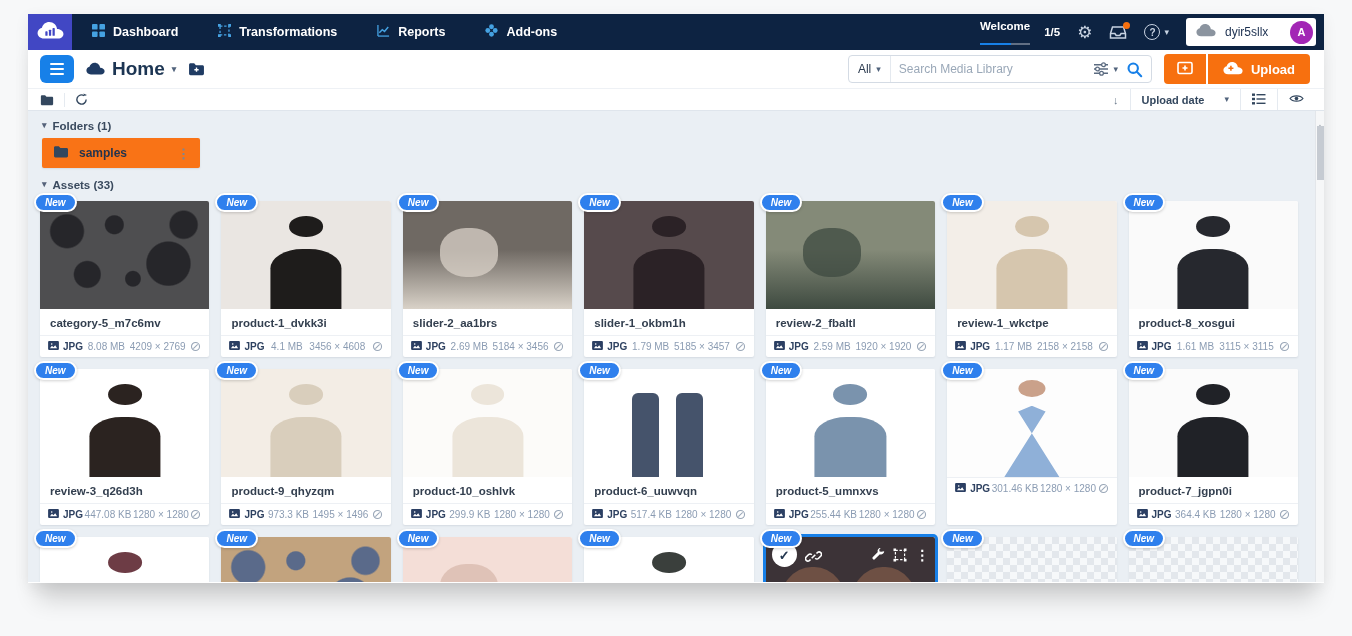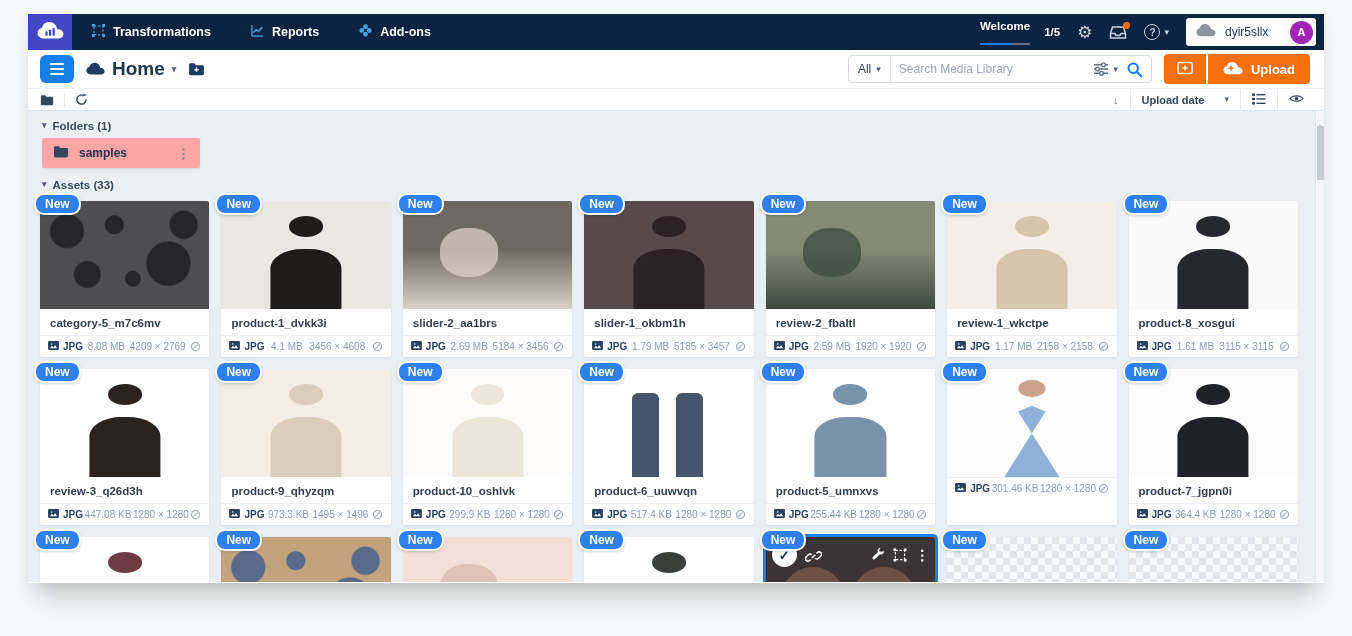--- a/index.html
+++ b/index.html
@@ -73,34 +73,34 @@
   .sortlabel { font-weight:bold; color:#33475e; }
   .tb-pad-scroll { width:9px; height:100%; }
 
   
   .content { position:relative; height:471px; background:#eaeff4; overflow:hidden;
     padding:0 26px 0 12px; }
   .sec-header { display:flex; align-items:center; gap:6px; font-size:11.5px; font-weight:bold;
     color:#3a4a5e; margin:8px 0 0 2px; height:13px; cursor:pointer; }
   .i-caret-sec { font-size:9px; color:#55637a; line-height:1; }
   .i-caret-sec::before { content:"▾"; }
-  .folder-card { width:158px; height:30px; background:#fca5a5; border-radius:2px; margin:6px 0 0 2px;
+  .folder-card { width:158px; height:30px; background:#f97316; border-radius:2px; margin:6px 0 0 2px;
     display:flex; align-items:center; gap:10px; padding:0 6px 0 11px;
     box-shadow:0 1px 2px rgba(20,40,70,.10); cursor:pointer; }
   .folder-name { flex:1; font-size:12px; font-weight:bold; color:#24344d; }
   .i-kebab::before { content:"⋮"; font-size:13px; color:#7a8796; font-weight:bold; }
   .kebab-btn { border:none; background:none; cursor:pointer; padding:2px 4px; }
 
   .grid { display:grid; grid-template-columns:repeat(7,1fr); gap:12px; margin-top:10px; }
   .card { position:relative; background:#fff; border-radius:2px;
     box-shadow:0 1px 2px rgba(20,40,70,.10); cursor:pointer; }
   .card.selected { box-shadow:0 0 0 3px #1780e8, 0 1px 2px rgba(20,40,70,.10); }
   .badge { position:absolute; top:-8px; left:-6px; z-index:3; background:#2f80ed; color:#fff;
-    font-size:12px; font-weight:bold; padding:2px 9px; border-radius:10px; border:2px solid #fff;
-    box-shadow:0 1px 3px rgba(0,0,0,.18); }
+    font-size:10px; font-weight:bold; padding:2px 9px; border-radius:10px; border:2px solid #fff;
+    box-shadow:0 1px 3px rgba(0,0,0,.18);font-style:italic; }
   .thumb { height:108px; background:var(--bg,#ddd); position:relative; overflow:hidden;
     border-radius:2px 2px 0 0; }
   .fig { position:absolute; inset:0; }
   .k-person .fig::before { content:""; position:absolute; left:50%; top:14%; width:20%; height:19%;
     transform:translateX(-50%); background:var(--fg); border-radius:50%; }
   .k-person .fig::after { content:""; position:absolute; left:50%; bottom:0; width:42%; height:56%;
     transform:translateX(-50%); background:var(--fg); border-radius:45% 45% 4px 4px / 32% 32% 0 0; }
   .k-flat .fig { background-image:
     radial-gradient(circle at 16% 28%, var(--fg) 0 10%, transparent 11%),
     radial-gradient(circle at 44% 22%, var(--fg) 0 7%, transparent 8%),
@@ -158,20 +158,31 @@
           <rect x="7.4" y="9.2" width="2" height="4" rx=".6" fill="#4147c4"></rect>
           <rect x="10.6" y="7.7" width="2" height="5.5" rx=".6" fill="#4147c4"></rect>
           <rect x="13.8" y="6.2" width="2" height="7" rx=".6" fill="#4147c4"></rect>
         </svg>
       </span>
     </div>
     <nav class="navitems">
       <a class="nav-item">
         <span>
           <svg width="13" height="13" viewBox="0 0 14 14">
+            <rect x="0" y="0" width="6" height="6" rx="1" fill="#45a2e2"></rect>
+            <rect x="8" y="0" width="6" height="6" rx="1" fill="#45a2e2"></rect>
+            <rect x="0" y="8" width="6" height="6" rx="1" fill="#45a2e2"></rect>
+            <rect x="8" y="8" width="6" height="6" rx="1" fill="#45a2e2"></rect>
+          </svg>
+        </span>
+        <span>Dashboard</span>
+      </a>
+      <a class="nav-item">
+        <span>
+          <svg width="13" height="13" viewBox="0 0 14 14">
             <rect x="2.2" y="2.2" width="9.6" height="9.6" fill="none" stroke="#45a2e2" stroke-width="1.4" stroke-dasharray="2.6 1.8"></rect>
             <rect x="0" y="0" width="3" height="3" fill="#45a2e2"></rect>
             <rect x="11" y="0" width="3" height="3" fill="#45a2e2"></rect>
             <rect x="0" y="11" width="3" height="3" fill="#45a2e2"></rect>
             <rect x="11" y="11" width="3" height="3" fill="#45a2e2"></rect>
           </svg>
         </span>
         <span>Transformations</span>
       </a>
       <a class="nav-item">

